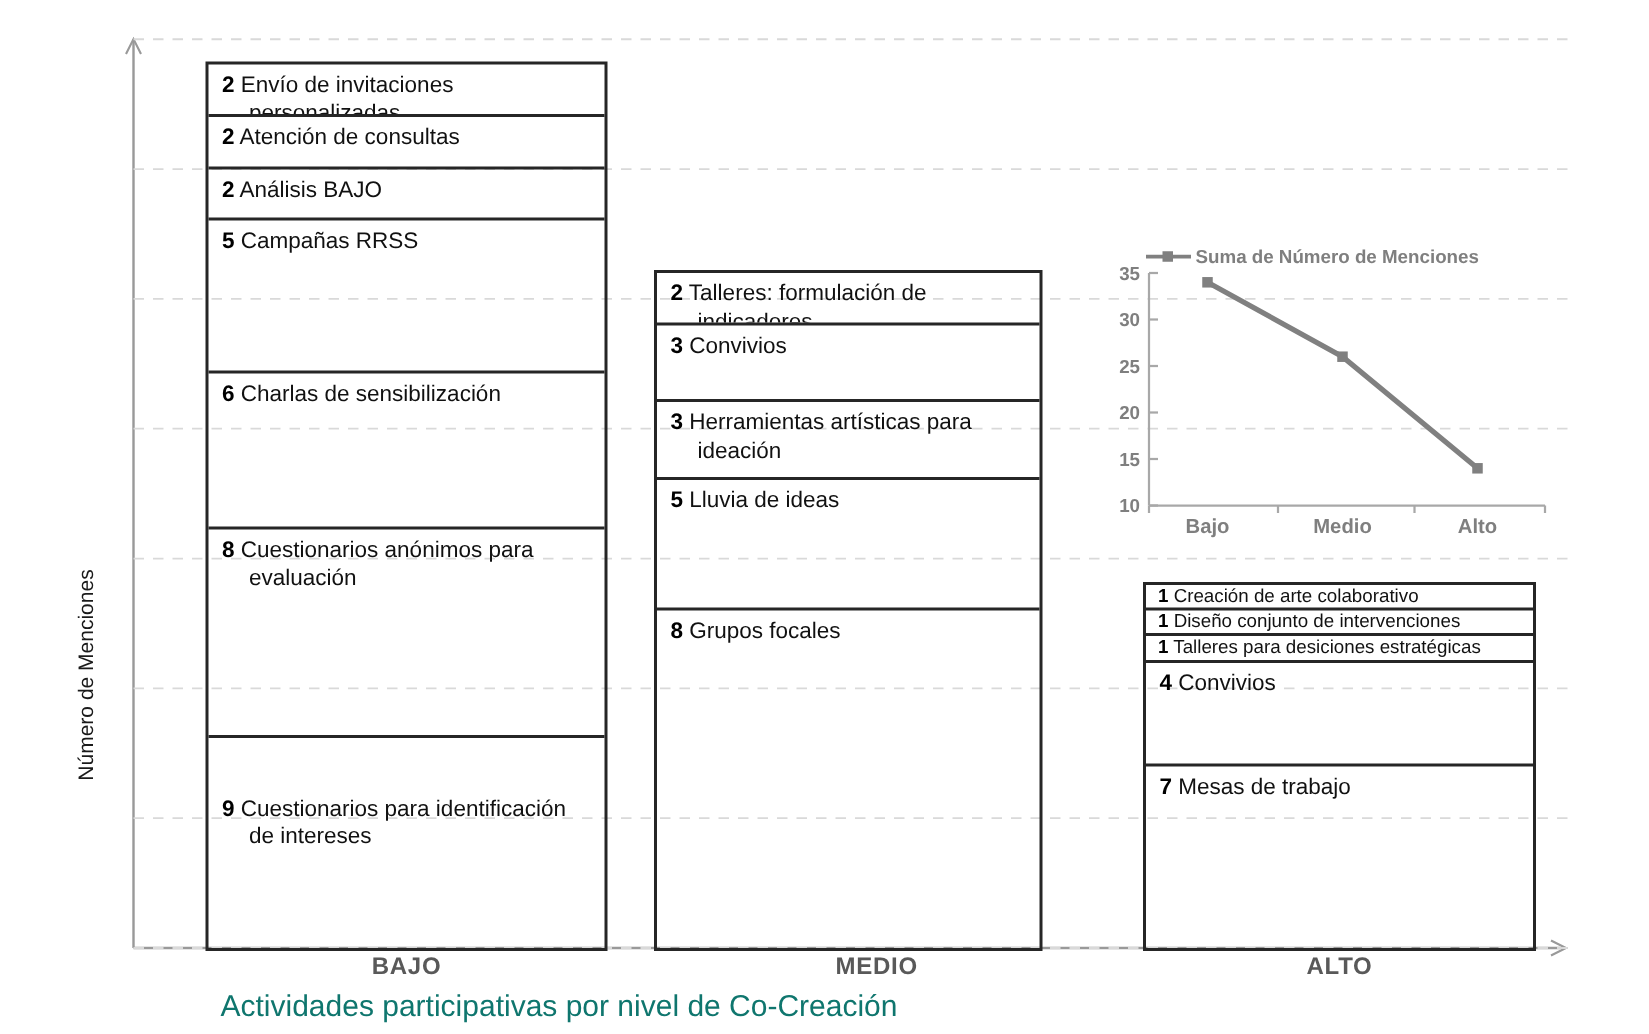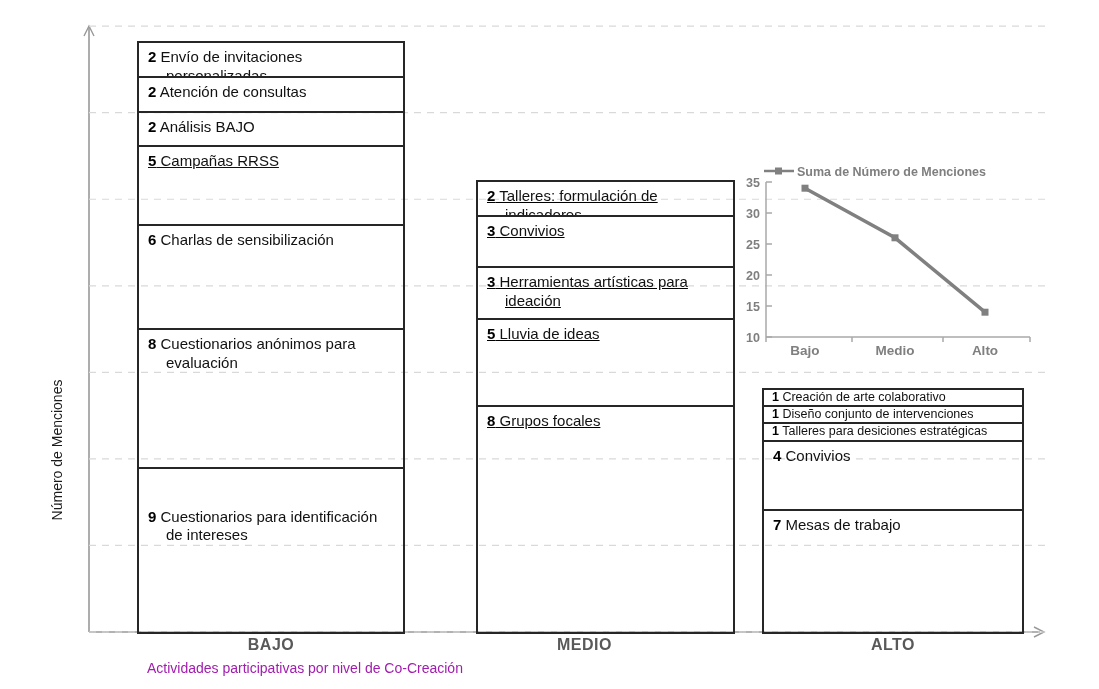--- a/index.html
+++ b/index.html
@@ -18,21 +18,21 @@
     padding:5px 6px 13px 27px;text-indent:-18px;overflow:hidden;
   }
   .segment.last{border-bottom:none;}
   .segment.compact{font-size:12.5px;line-height:1.1;padding:1px 4px 0 24px;text-indent:-16px;}
   .segment b{font-weight:bold;color:#000;}
   .cat-label{
     position:absolute;top:636px;text-align:center;
     font-size:16px;font-weight:bold;color:#595959;letter-spacing:.5px;
   }
   #chart-title{
-    position:absolute;left:147px;top:660px;font-size:14px;color:#a21caf;
+    position:absolute;left:147px;top:660px;font-size:20px;color:#0f766e;
   }
   #y-axis-label{
     position:absolute;left:57px;top:450px;white-space:nowrap;
     transform:translate(-50%,-50%) rotate(-90deg);
     font-size:14px;color:#1a1a1a;
   }
   #inset-svg{position:absolute;left:730px;top:158px;}
   .inset-text{font-family:"Liberation Sans","DejaVu Sans",sans-serif;font-weight:bold;fill:#7f7f7f;}
 </style>
 </head>
@@ -57,26 +57,26 @@
       </g>
   </svg>
 
   <div id="y-axis-label">Número de Menciones</div>
 
   <div id="columns">
       <div class="column" style="left: 137px; width: 268px; top: 41.46px; height: 592.54px;">
         <div class="segment" style="height: 34.62px;"><b>2</b><span> Envío de invitaciones personalizadas</span></div>
         <div class="segment" style="height: 34.62px;"><b>2</b><span> Atención de consultas</span></div>
         <div class="segment" style="height: 34.62px;"><b>2</b><span> Análisis BAJO</span></div>
-        <div class="segment" style="height: 79px; text-decoration: underline;"><b>5</b><span> Campañas RRSS</span></div>
+        <div class="segment" style="height: 102px;"><b>5</b><span> Campañas RRSS</span></div>
         <div class="segment" style="height: 103.86px;"><b>6</b><span> Charlas de sensibilización</span></div>
         <div class="segment" style="height: 138.48px;"><b>8</b><span> Cuestionarios anónimos para evaluación</span></div>
         <div class="segment last" style="height: 182px; margin-top: 34px;"><b>9</b><span> Cuestionarios para identificación de intereses</span></div>
       </div>
-      <div class="column" style="left: 476px; width: 259px; top: 179.94px; height: 454.06px; text-decoration: underline;">
+      <div class="column" style="left: 436px; width: 259px; top: 179.94px; height: 454.06px;">
         <div class="segment" style="height: 34.62px;"><b>2</b><span> Talleres: formulación de indicadores</span></div>
         <div class="segment" style="height: 51.93px;"><b>3</b><span> Convivios</span></div>
         <div class="segment" style="height: 51.93px;"><b>3</b><span> Herramientas artísticas para ideación</span></div>
         <div class="segment" style="height: 86.55px;"><b>5</b><span> Lluvia de ideas</span></div>
         <div class="segment last" style="height: 138.48px;"><b>8</b><span> Grupos focales</span></div>
       </div>
       <div class="column" style="left: 762px; width: 262px; top: 387.66px; height: 246.34px;">
         <div class="segment compact" style="height: 17.31px;"><b>1</b><span> Creación de arte colaborativo</span></div>
         <div class="segment compact" style="height: 17.31px;"><b>1</b><span> Diseño conjunto de intervenciones</span></div>
         <div class="segment compact" style="height: 17.31px;"><b>1</b><span> Talleres para desiciones estratégicas</span></div>

